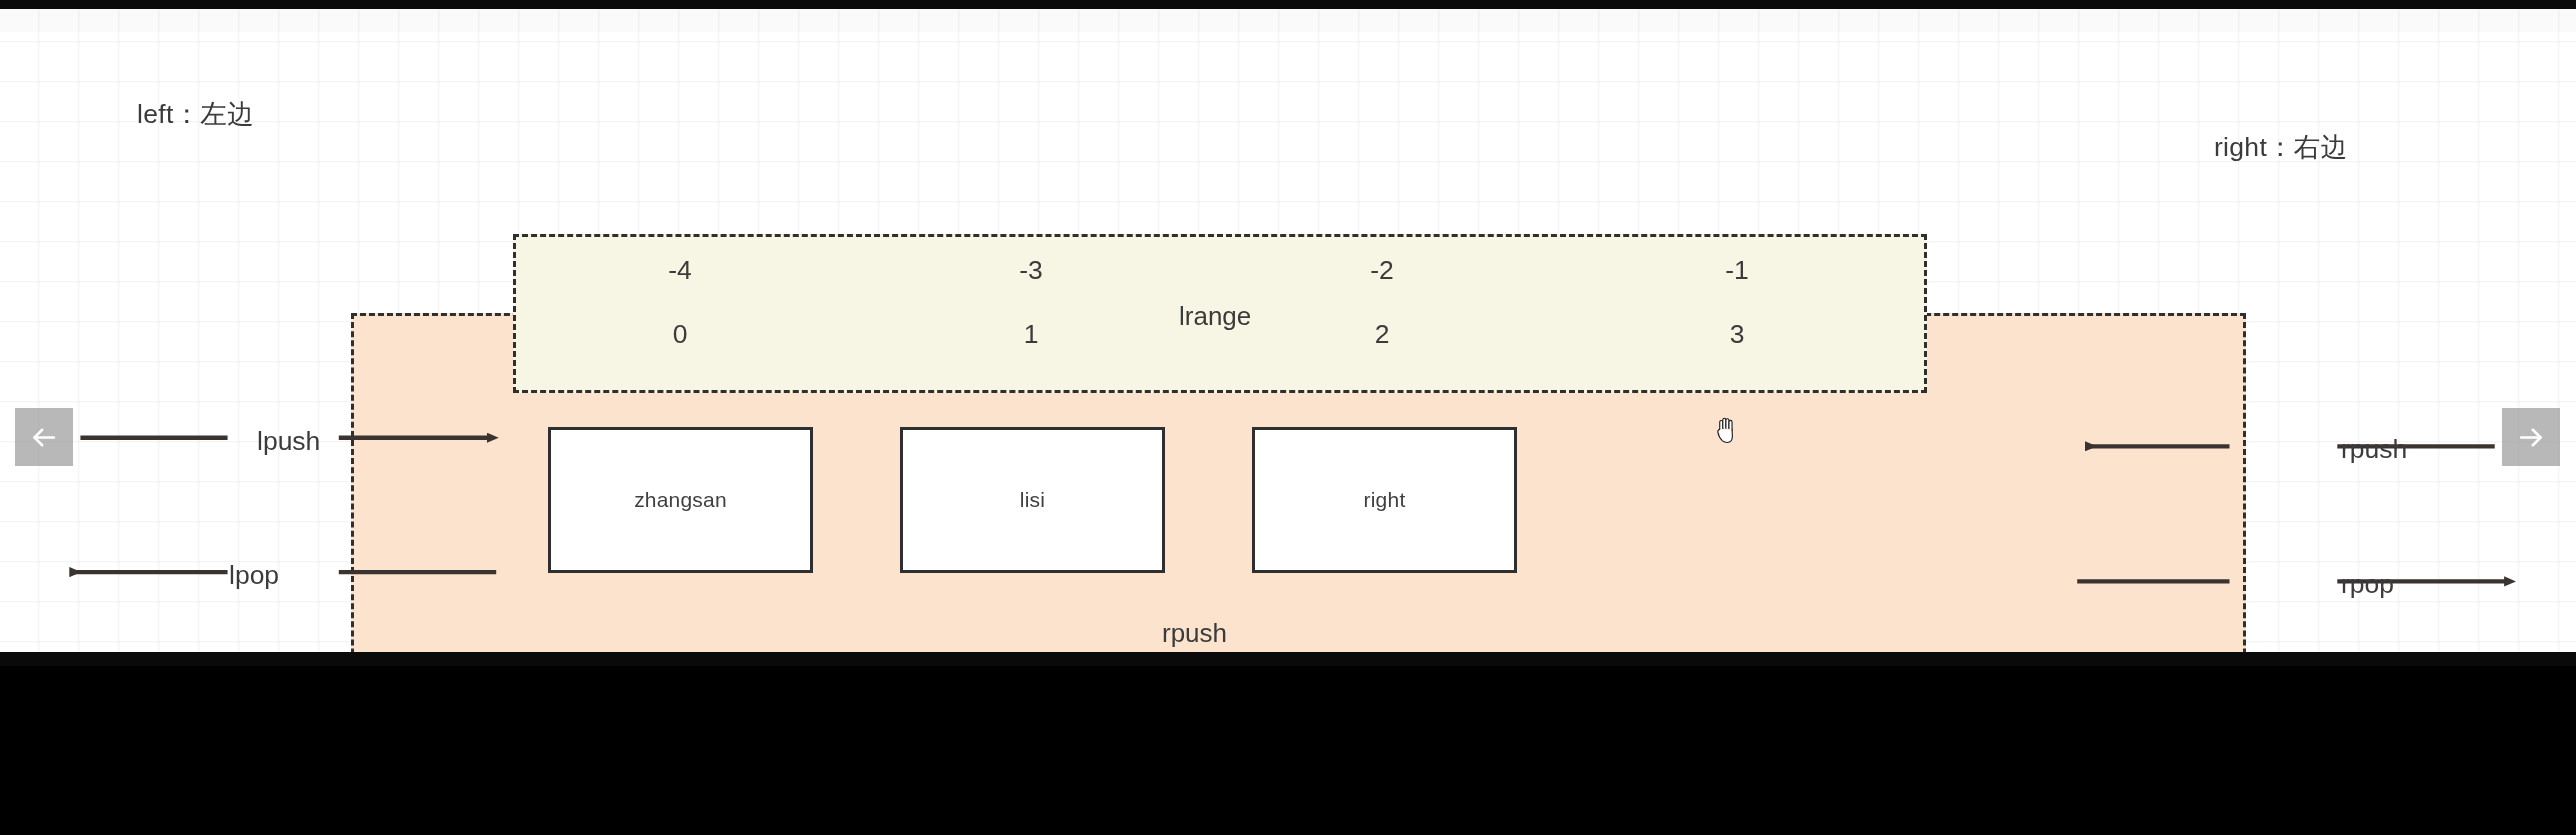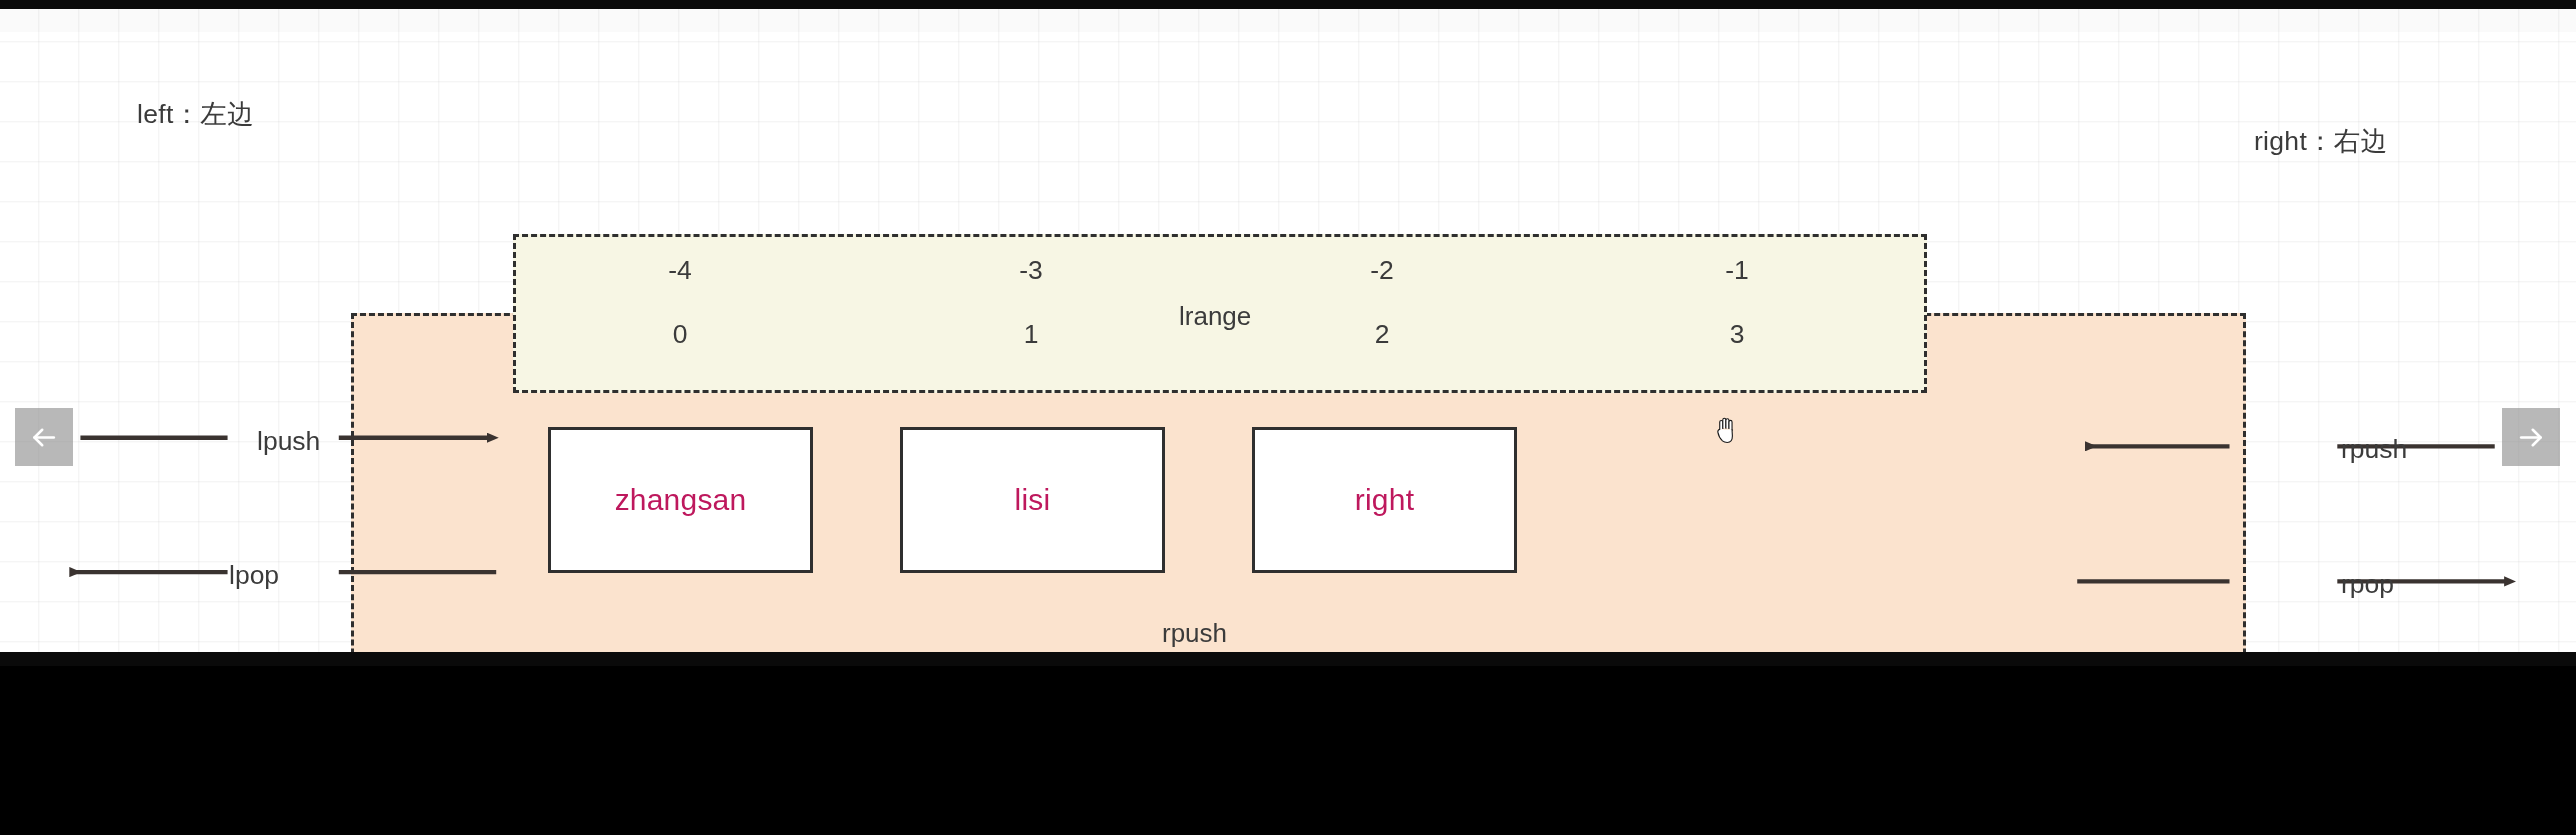--- a/index.html
+++ b/index.html
@@ -62,21 +62,21 @@
 
   
   .corner-label {
     position: absolute;
     font-size: 26.5px;
     color: #3b3b3b;
     white-space: nowrap;
     letter-spacing: 0.3px;
   }
   .label-left  { left: 137px; top: 87px; }
-  .label-right { left: 2214px; top: 114px; margin-left: 40px; }
+  .label-right { left: 2214px; top: 120px; }
 
   
   .box-list {
     position: absolute;
     left: 351px;
     top: 304px;
     width: 1895px;
     height: 396px;
     background: #fbe3ce;
     border: 3.4px dashed #2f2f2f;
@@ -124,22 +124,22 @@
     height: 146px;
     background: #ffffff;
     border: 3.4px solid #2f2f2f;
     box-sizing: border-box;
     display: flex;
     align-items: center;
     justify-content: center;
     z-index: 20;
   }
   .item-box span {
-    font-size: 30px;
-    color: #be185d;
+    font-size: 21px;
+    color: #404040;
     letter-spacing: 0.2px;
   }
 
   
   .arrow-layer {
     position: absolute;
     left: 0; top: 0;
     width: 2576px; height: 813px;
     z-index: 30;
     pointer-events: none;

